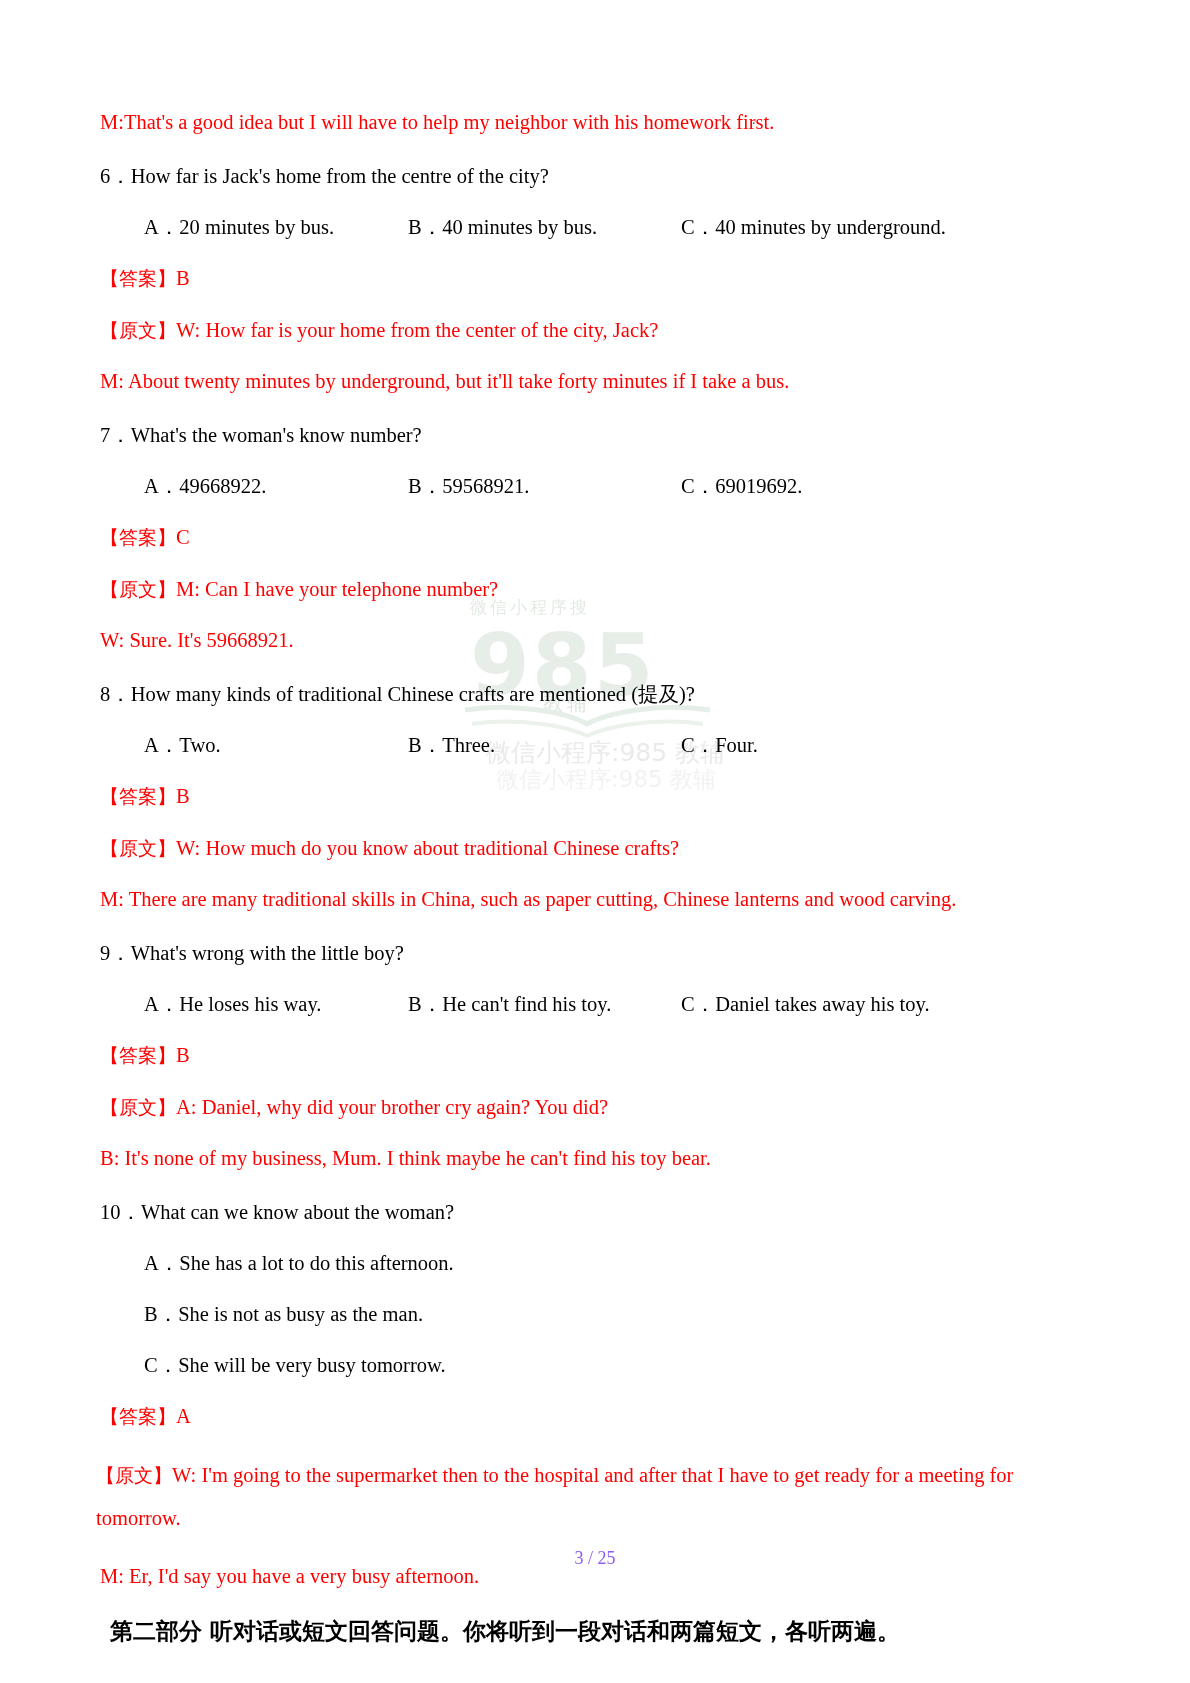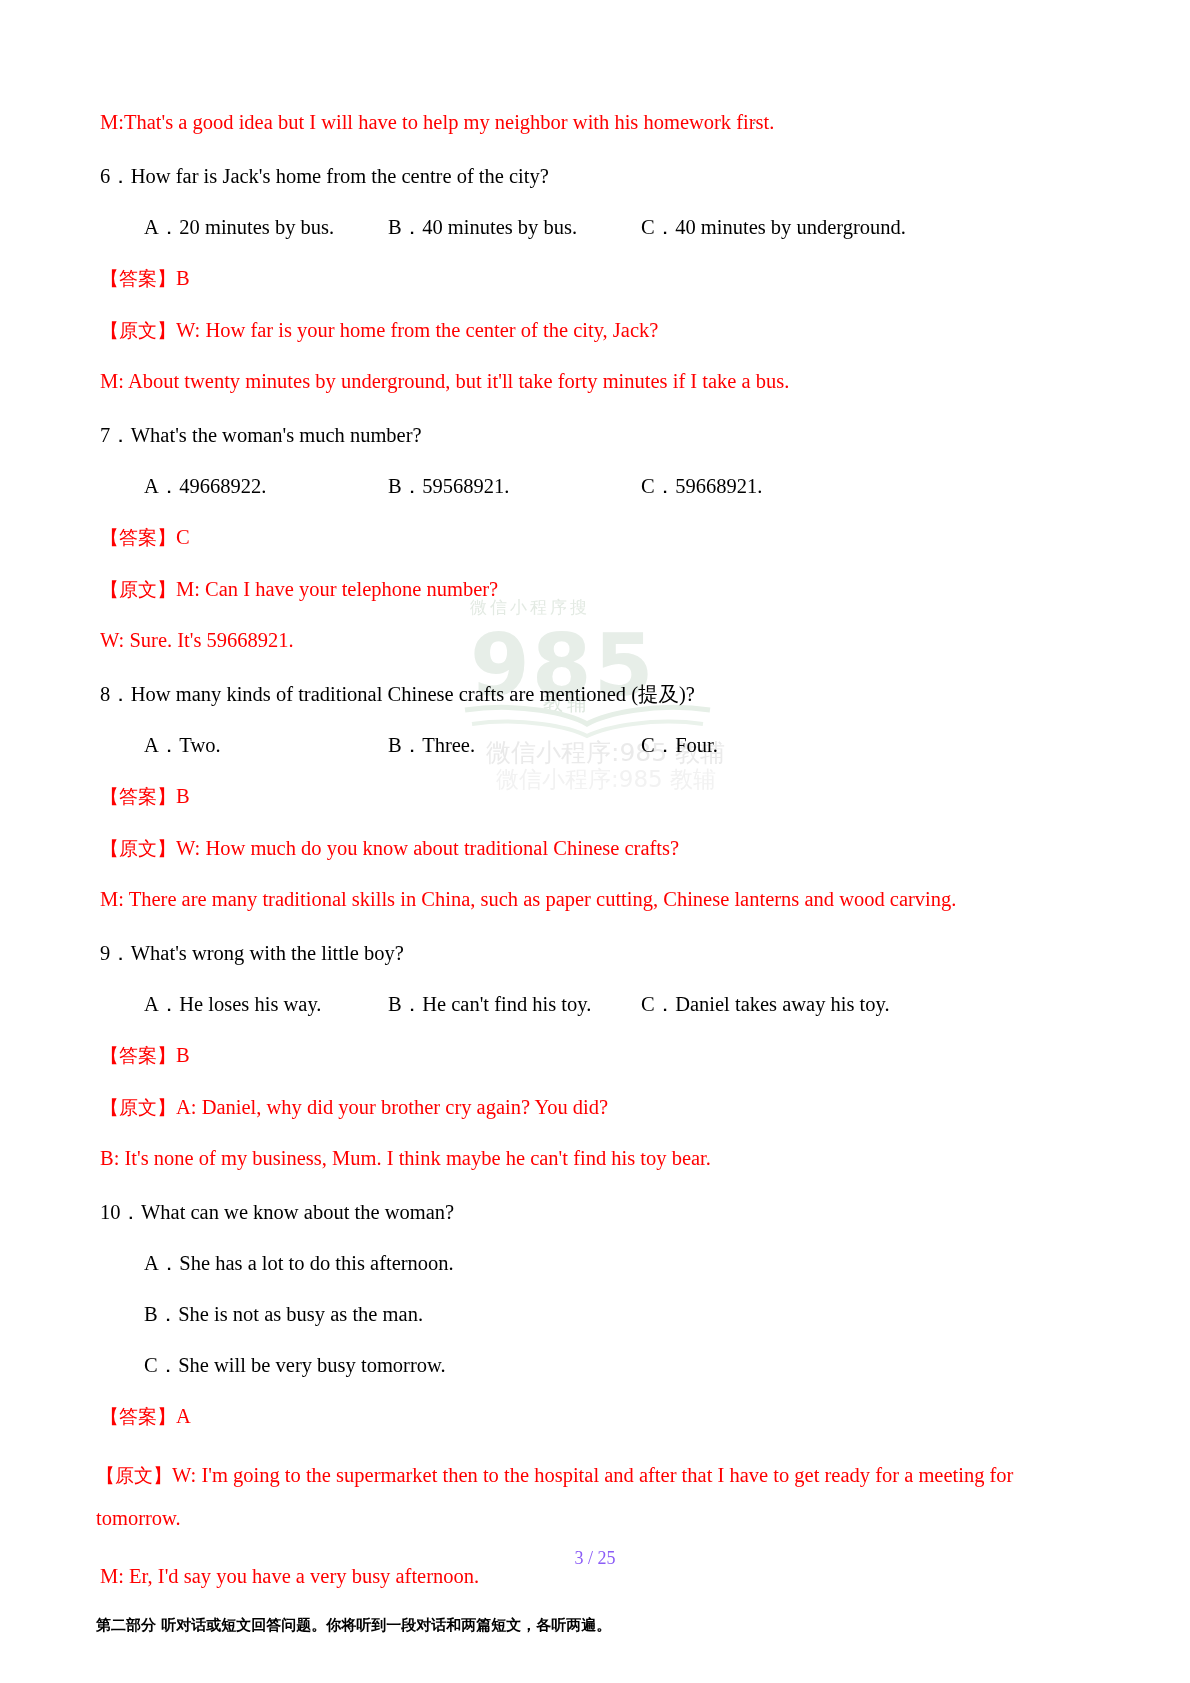--- a/index.html
+++ b/index.html
@@ -97,20 +97,21 @@
   }
   .cjk {
     font-family: "DejaVu Sans", "Liberation Sans", sans-serif;
     font-size: 19px;
   }
   .opts {
     position: relative;
     z-index: 2;
     padding-left: 48px;
     display: flex;
+    gap: 20px;
   }
   .opts .opt {
     font-size: 20.5px;
     white-space: nowrap;
   }
   .opt-a { width: 230px; }
   .opt-b { width: 253px; margin-left: 14px; }
   .opt-c { width: auto; }
   .opt-stack {
     position: relative;
@@ -127,23 +128,24 @@
     z-index: 2;
     font-size: 20.5px;
     line-height: 1.0;
     white-space: normal;
     width: 920px;
   }
   .heading {
     position: relative;
     z-index: 2;
     font-weight: bold;
-    font-size: 15px;
+    font-size: 23px;
     font-family: "DejaVu Sans", "Liberation Sans", sans-serif;
     white-space: nowrap;
+    margin-left: 14px;
   }
   .footer {
     position: absolute;
     left: 0;
     right: 0;
     top: 1548px;
     text-align: center;
     font-size: 18px;
     color: #8b5cf6;
     z-index: 2;
@@ -188,27 +190,27 @@
     <div class="spacer-md"></div>
     <div class="line red">
       <span class="cjk">【原文】</span><span>W: How far is your home from the center of the city, Jack?</span>
     </div>
     <div class="spacer-md"></div>
     <div class="line red">M: About twenty minutes by underground, but it'll take forty minutes if I take a bus.</div>
 
     <div class="spacer-lg"></div>
 
     <div class="line black">
-      <span>7．</span><span>What's the woman's much number?</span>
+      <span>7．</span><span>What's the woman's know number?</span>
     </div>
     <div class="spacer-md"></div>
     <div class="opts">
       <span class="opt opt-a">A．49668922.</span>
       <span class="opt opt-b">B．59568921.</span>
-      <span class="opt opt-c">C．59668921.</span>
+      <span class="opt opt-c">C．69019692.</span>
     </div>
     <div class="spacer-md"></div>
     <div class="line red">
       <span class="cjk">【答案】</span><span>C</span>
     </div>
     <div class="spacer-md"></div>
     <div class="line red">
       <span class="cjk">【原文】</span><span>M: Can I have your telephone number?</span>
     </div>
     <div class="spacer-md"></div>

